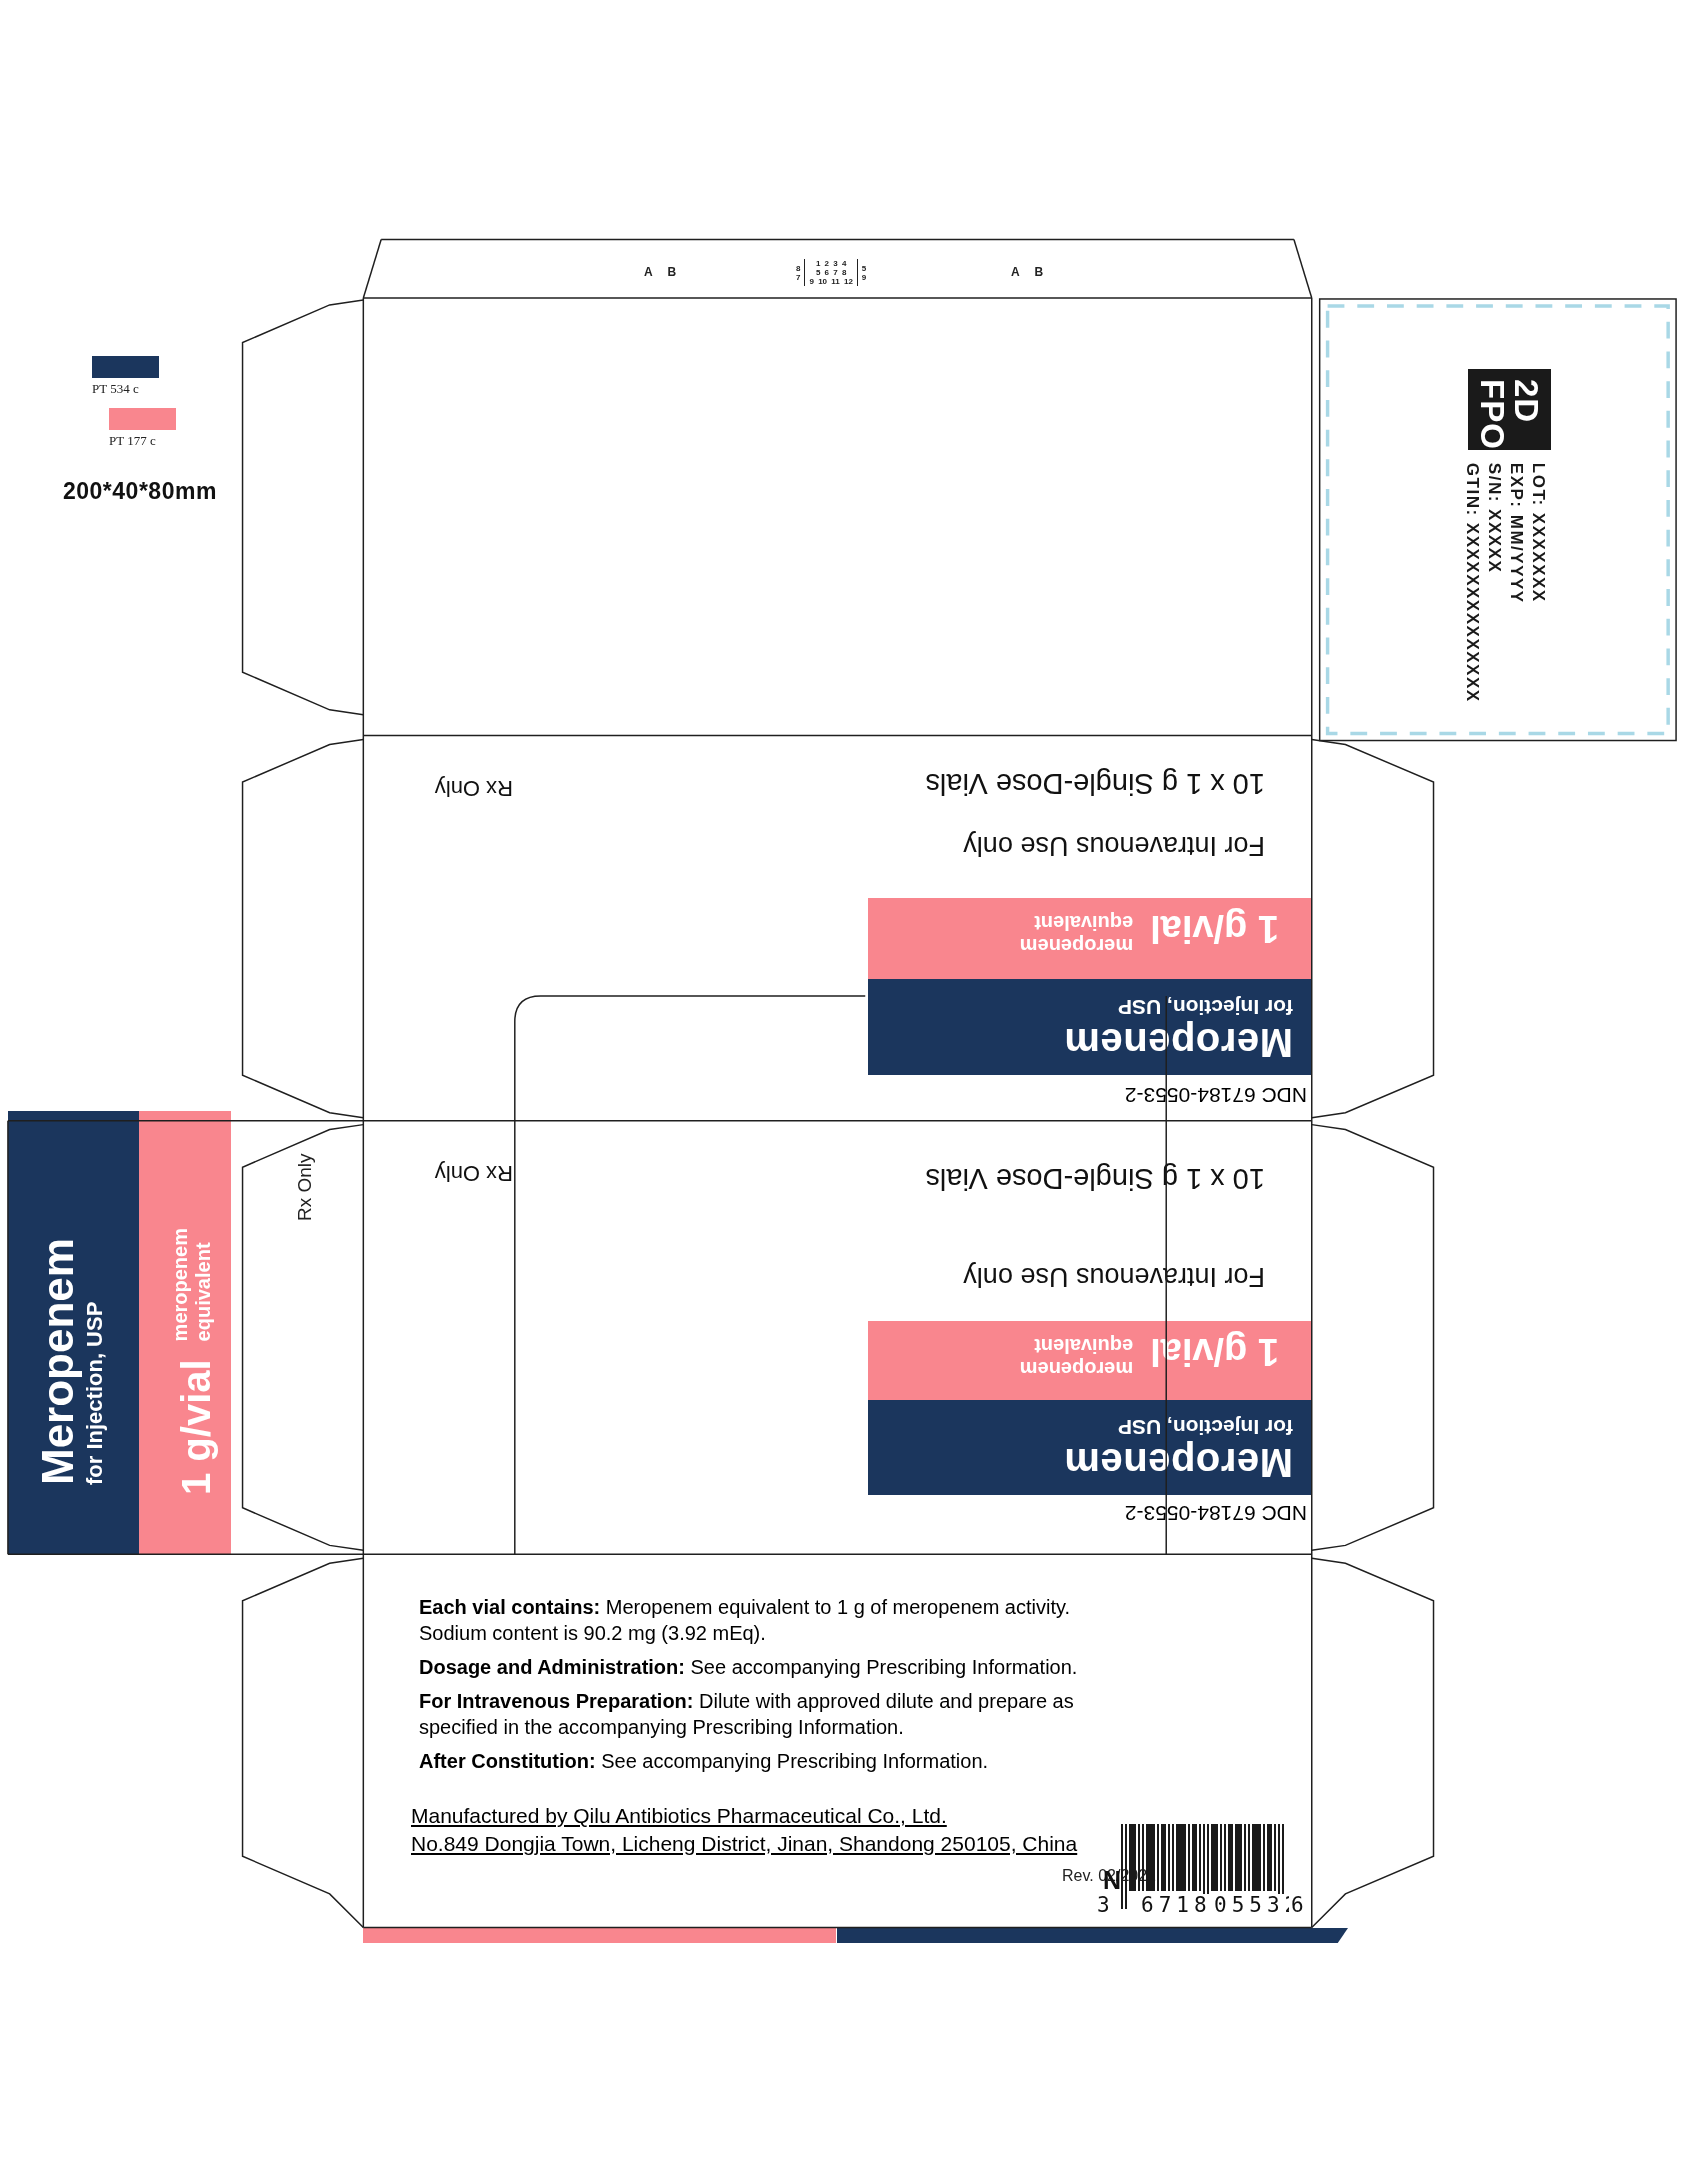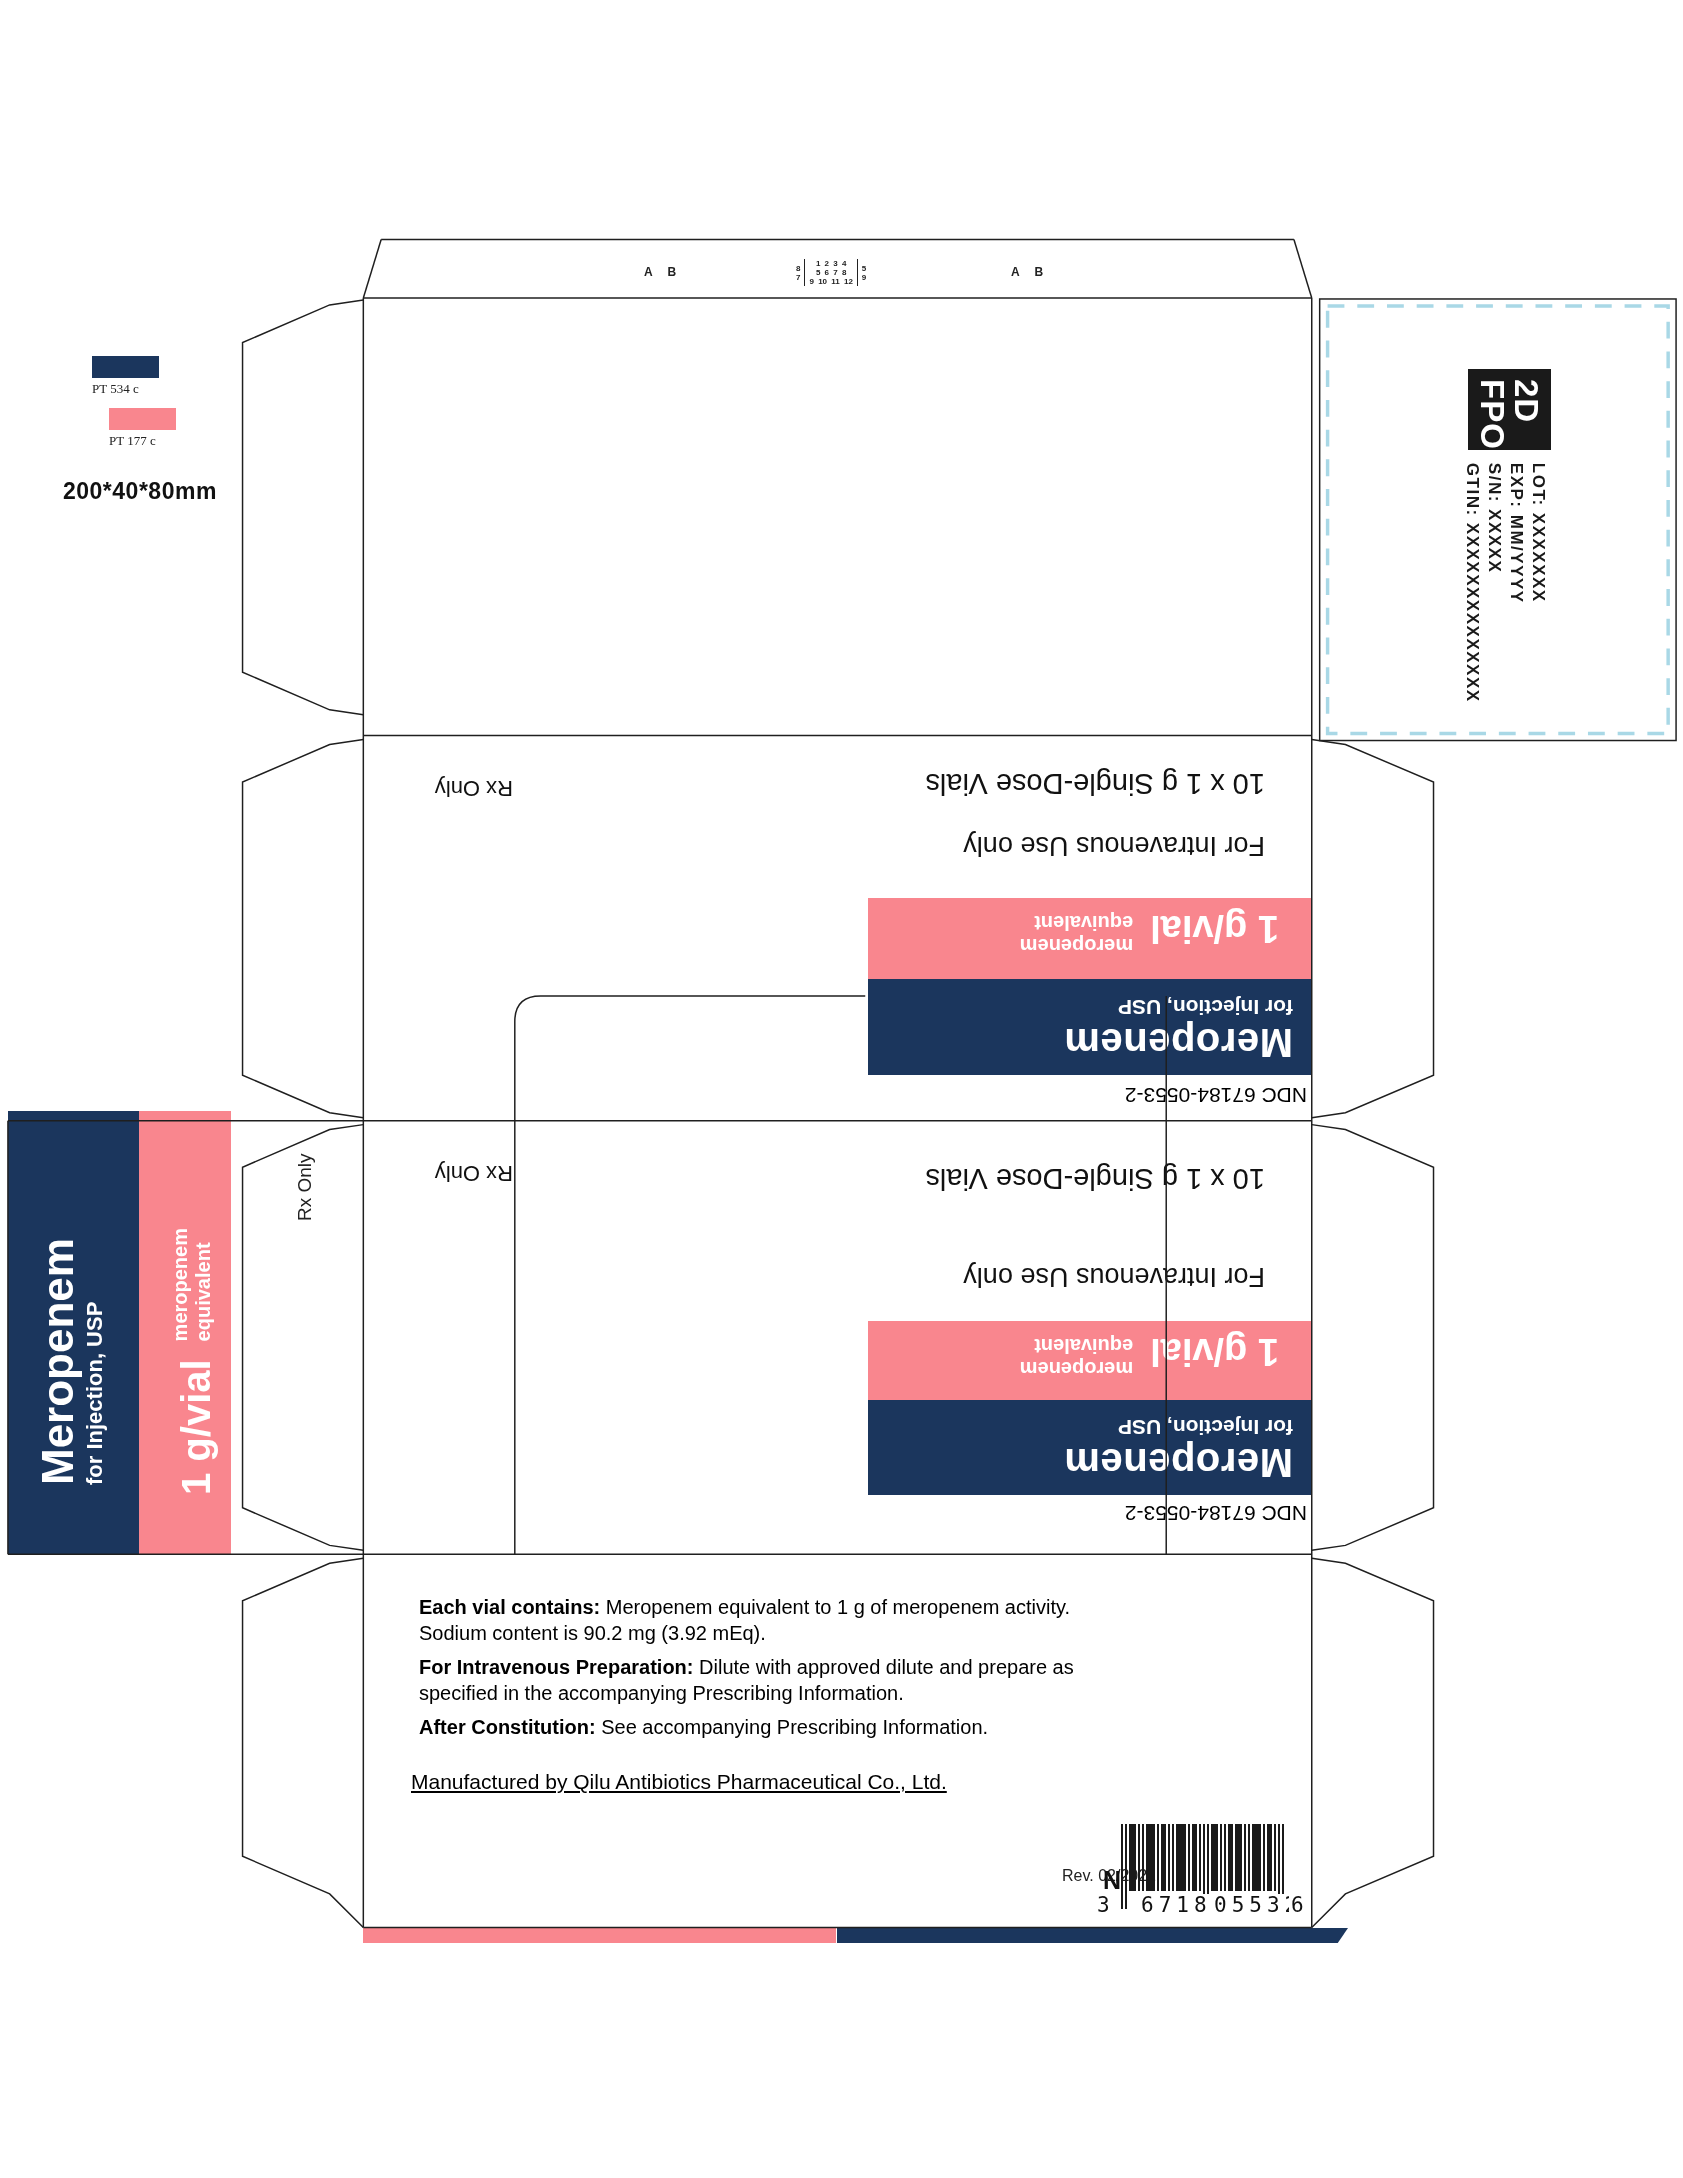--- a/index.html
+++ b/index.html
@@ -154,24 +154,26 @@
         <div>meropenem</div>
         <div>equivalent</div>
       </div>
     </div>
   </div>
 
   <div class="abs flap-rx" style="left:294px;top:1221px;">Rx Only</div>
 
   <div class="abs info" style="left:411px;top:1586px;">
     <p><b>Each vial contains:</b><span> Meropenem equivalent to 1 g of meropenem activity. Sodium content is 90.2 mg (3.92 mEq).</span></p>
+    <p><b>Dosage and Administration:</b><span> See accompanying Prescribing Information.</span></p>
     <p><b>For Intravenous Preparation:</b><span> Dilute with approved dilute and prepare as specified in the accompanying Prescribing Information.</span></p>
     <p><b>After Constitution:</b><span> See accompanying Prescribing Information.</span></p>
     <div class="mfr">
       <div>Manufactured by Qilu Antibiotics Pharmaceutical Co., Ltd.</div>
+      <div>No.849 Dongjia Town, Licheng District, Jinan, Shandong 250105, China</div>
     </div>
   </div>
   <div class="abs rev" style="left:889px;top:1867px;">Rev. 02/2022</div>
 
   <div class="abs barcode" style="left:1091px;top:1822px;">
     <div class="bars">
         <div class="bar" style="width: 2px; height: 85px;"></div>
         <div class="bar" style="width: 2px; height: 85px;"></div>
         <div class="bar" style="width: 7px; height: 67px;"></div>
         <div class="bar" style="width: 2px; height: 67px;"></div>

